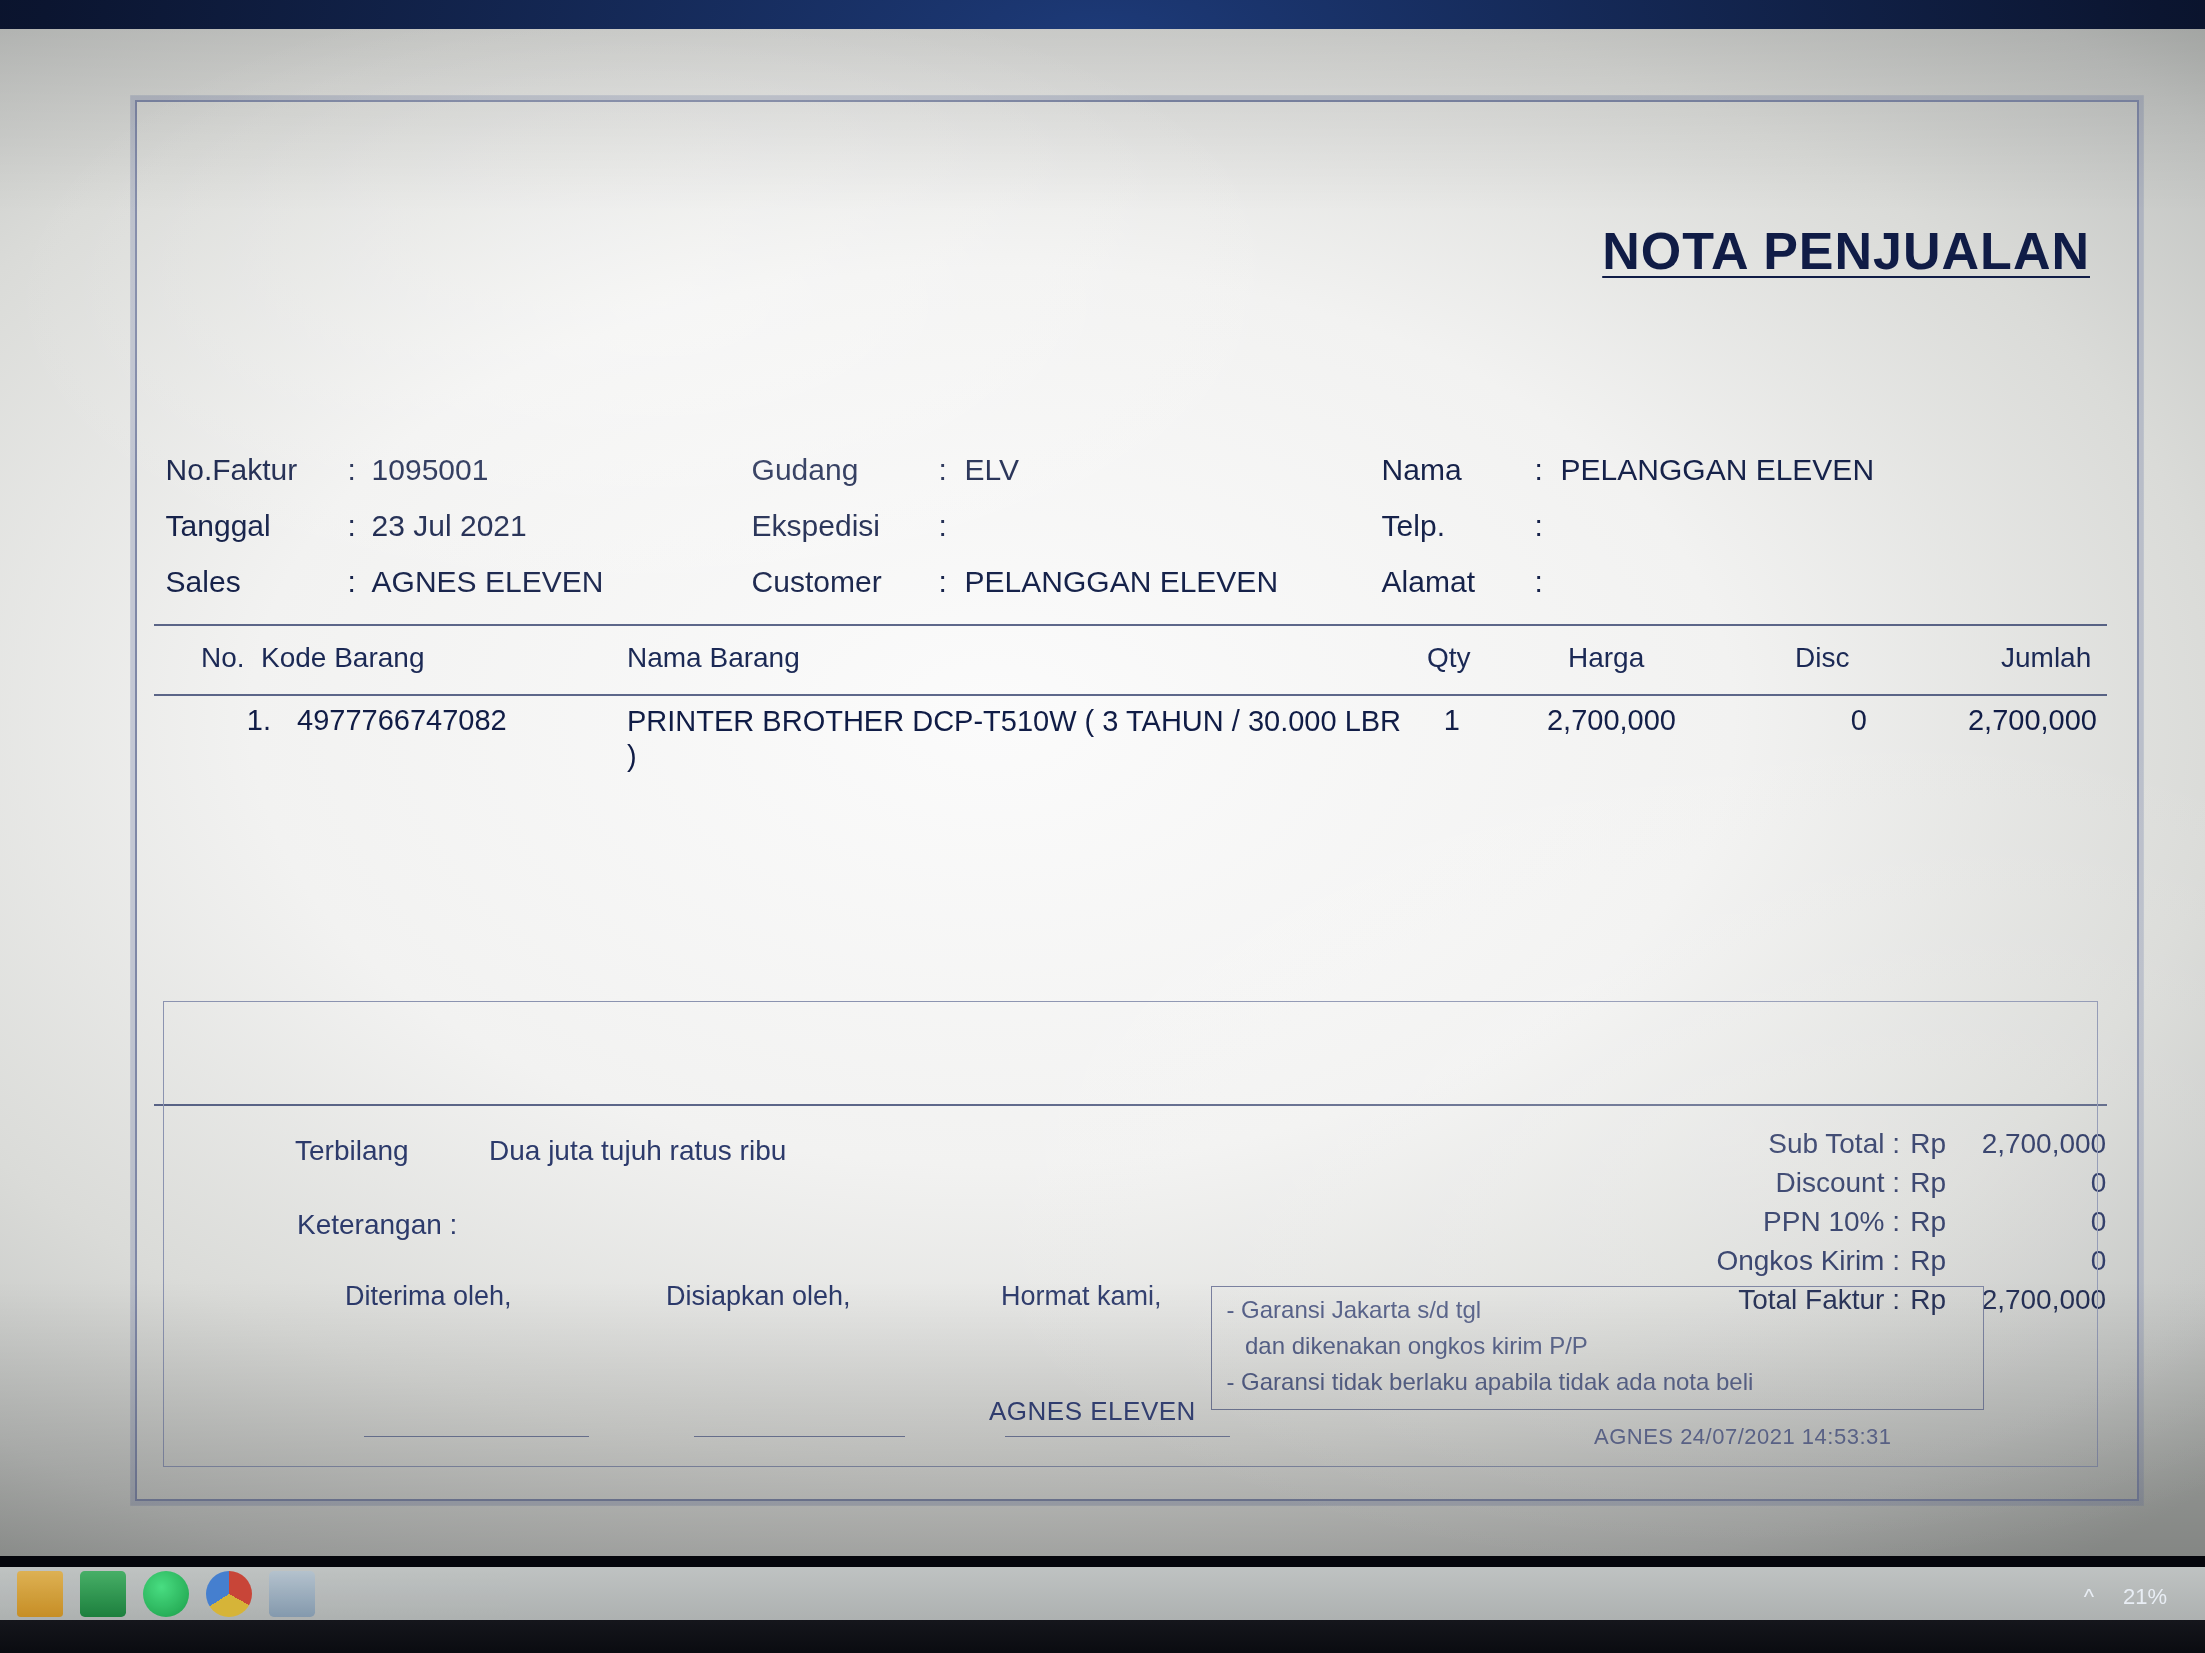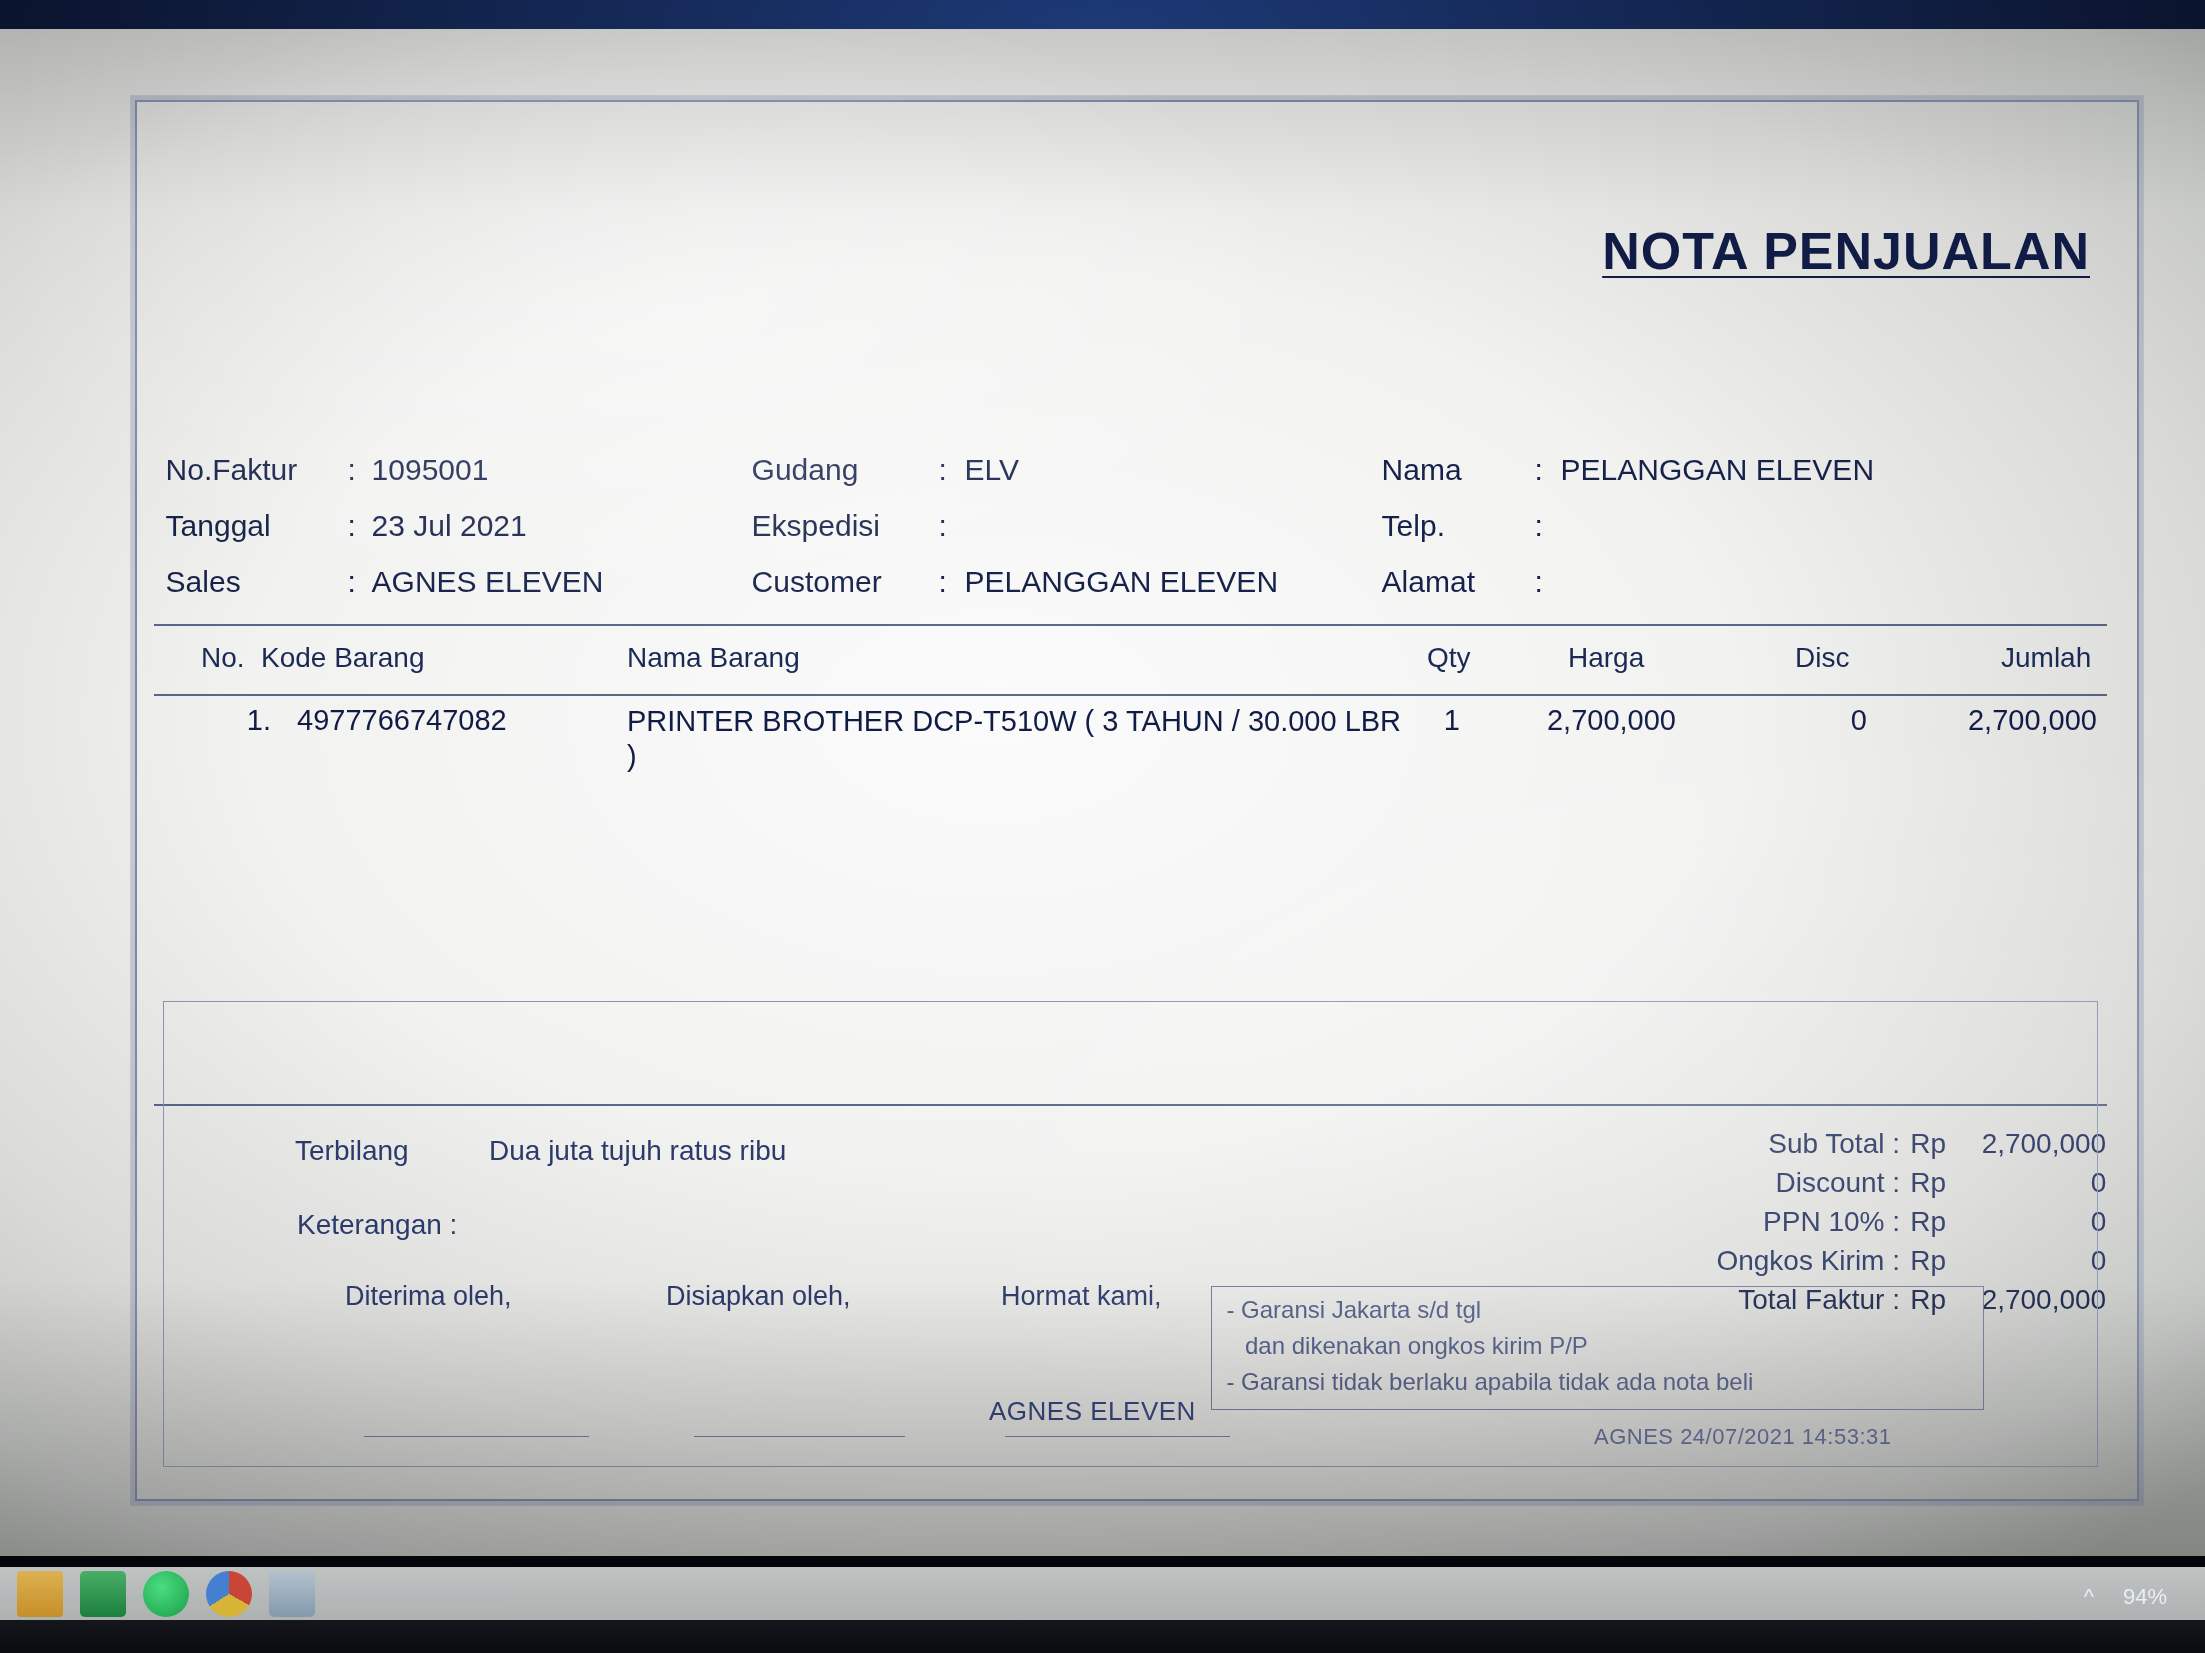--- a/index.html
+++ b/index.html
@@ -435,18 +435,18 @@
   <div id="taskbar">
     <div class="tb-icon" style="background:linear-gradient(180deg,#f0c05a,#d79a28);border-radius:3.8px;"></div>
     <div class="tb-icon" style="background:linear-gradient(180deg,#4dbe6f,#1f8a42);border-radius:4.8px;"></div>
     <div class="tb-icon" style="background:radial-gradient(circle at 40% 35%,#4ff08c,#1eaa4e);border-radius:50%;"></div>
     <div class="tb-icon" style="background:conic-gradient(#d94b3c 0 33%,#e8c33c 0 66%,#4b8ae0 0 100%);border-radius:50%;"></div>
     <div class="tb-icon" style="background:linear-gradient(180deg,#c3d2de,#8fa6bb);border-radius:4.8px;"></div>
   </div>
 
   <div class="tb-sys">
     <span>^</span>
-    <span>94%</span>
+    <span>21%</span>
   </div>
 
   <div id="bezel-bottom"></div>
 </div>
 
 
 </body></html>

